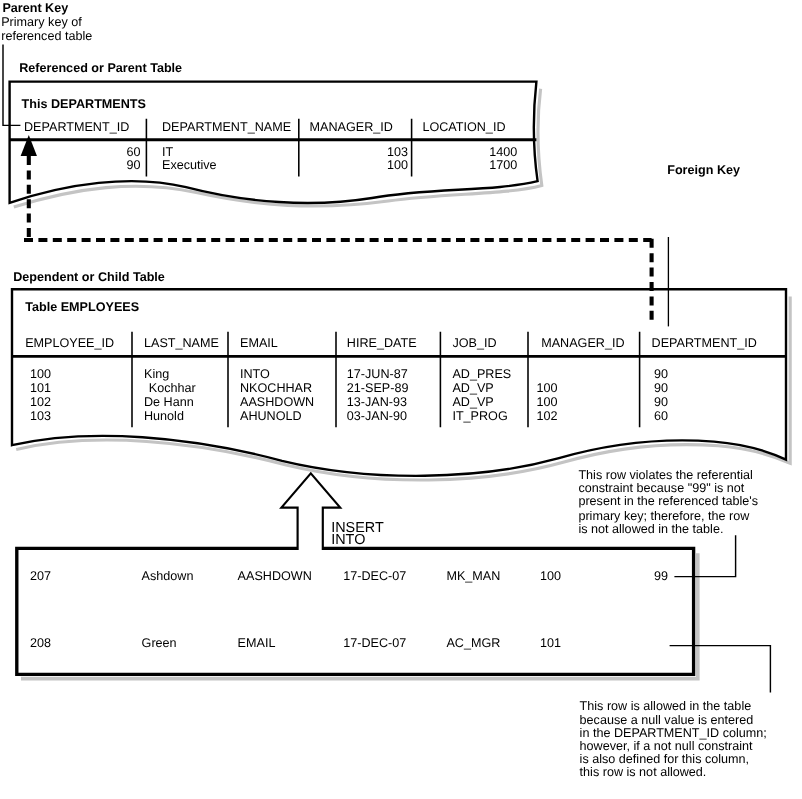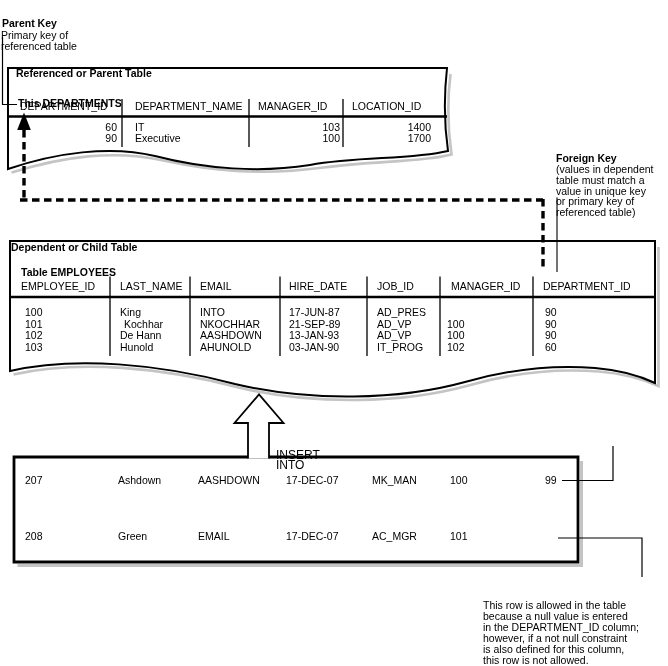--- a/index.html
+++ b/index.html
@@ -1,19 +1,19 @@
 <!DOCTYPE html>
 <html><head>
 <meta charset="utf-8">
 <style>
   html,body{margin:0;padding:0;background:#fff;}
   #stage{position:relative;width:668px;height:666px;background:#fff;overflow:hidden;
          font-family:"Liberation Sans","DejaVu Sans",sans-serif;color:#000;}
   #lineart{position:absolute;left:0;top:0;}
-  .lbl{position:absolute;font-size:10.5px;line-height:11px;white-space:pre-line;color:#000;margin-top:16px;}
+  .lbl{position:absolute;font-size:10.5px;line-height:11px;white-space:pre-line;color:#000;}
   .b{font-weight:bold;}
   .num{text-align:right;display:inline-block;}
   .cell{position:absolute;font-size:10.5px;line-height:11px;white-space:nowrap;color:#000;}
 </style>
 </head>
 <body>
 
 <div id="stage">
 
   <svg id="lineart" width="668" height="666" viewBox="0 0 668 666">
@@ -66,25 +66,20 @@
   <span class="cell num" style="left:55px;top:122px;width:62px">60</span>
   <span class="cell" style="left:135px;top:122px">IT</span>
   <span class="cell num" style="left:278px;top:122px;width:62px">103</span>
   <span class="cell num" style="left:369px;top:122px;width:62px">1400</span>
   <span class="cell num" style="left:55px;top:133px;width:62px">90</span>
   <span class="cell" style="left:135px;top:133px">Executive</span>
   <span class="cell num" style="left:278px;top:133px;width:62px">100</span>
   <span class="cell num" style="left:369px;top:133px;width:62px">1700</span>
 
   <div class="lbl b" style="left:556px;top:137px">Foreign Key</div>
-  <div class="lbl" style="left:556px;top:148px;line-height:10.75px">(values in dependent
-table must match a
-value in unique key
-or primary key of
-referenced table)</div>
 
   <div class="lbl b" style="left:11px;top:226px">Dependent or Child Table</div>
   <div class="lbl b" style="left:21px;top:251px">Table EMPLOYEES</div>
 
   <span class="cell" style="left:21px;top:281px">EMPLOYEE_ID</span>
   <span class="cell" style="left:120px;top:281px">LAST_NAME</span>
   <span class="cell" style="left:200px;top:281px">EMAIL</span>
   <span class="cell" style="left:289px;top:281px">HIRE_DATE</span>
   <span class="cell" style="left:377px;top:281px">JOB_ID</span>
   <span class="cell" style="left:451px;top:281px">MANAGER_ID</span>
@@ -118,20 +113,25 @@
   <span class="cell" style="left:120px;top:341.5px">Hunold</span>
   <span class="cell" style="left:200px;top:341.5px">AHUNOLD</span>
   <span class="cell" style="left:289px;top:341.5px">03-JAN-90</span>
   <span class="cell" style="left:377px;top:341.5px">IT_PROG</span>
   <span class="cell" style="left:447px;top:341.5px">102</span>
   <span class="cell" style="left:545px;top:341.5px">60</span>
 
   <div class="lbl" style="left:276px;top:434px;font-size:12px;line-height:10.4px">INSERT
 INTO</div>
 
+  <div class="lbl" style="left:482px;top:391px;line-height:11.2px">This row violates the referential
+constraint because "99" is not
+present in the referenced table's
+primary key; therefore, the row
+is not allowed in the table.</div>
 
   <span class="cell" style="left:25px;top:474.5px">207</span>
   <span class="cell" style="left:118px;top:474.5px">Ashdown</span>
   <span class="cell" style="left:198px;top:474.5px">AASHDOWN</span>
   <span class="cell" style="left:286px;top:474.5px">17-DEC-07</span>
   <span class="cell" style="left:372px;top:474.5px">MK_MAN</span>
   <span class="cell" style="left:450px;top:474.5px">100</span>
   <span class="cell" style="left:545px;top:474.5px">99</span>
 
   <span class="cell" style="left:25px;top:530.5px">208</span>

